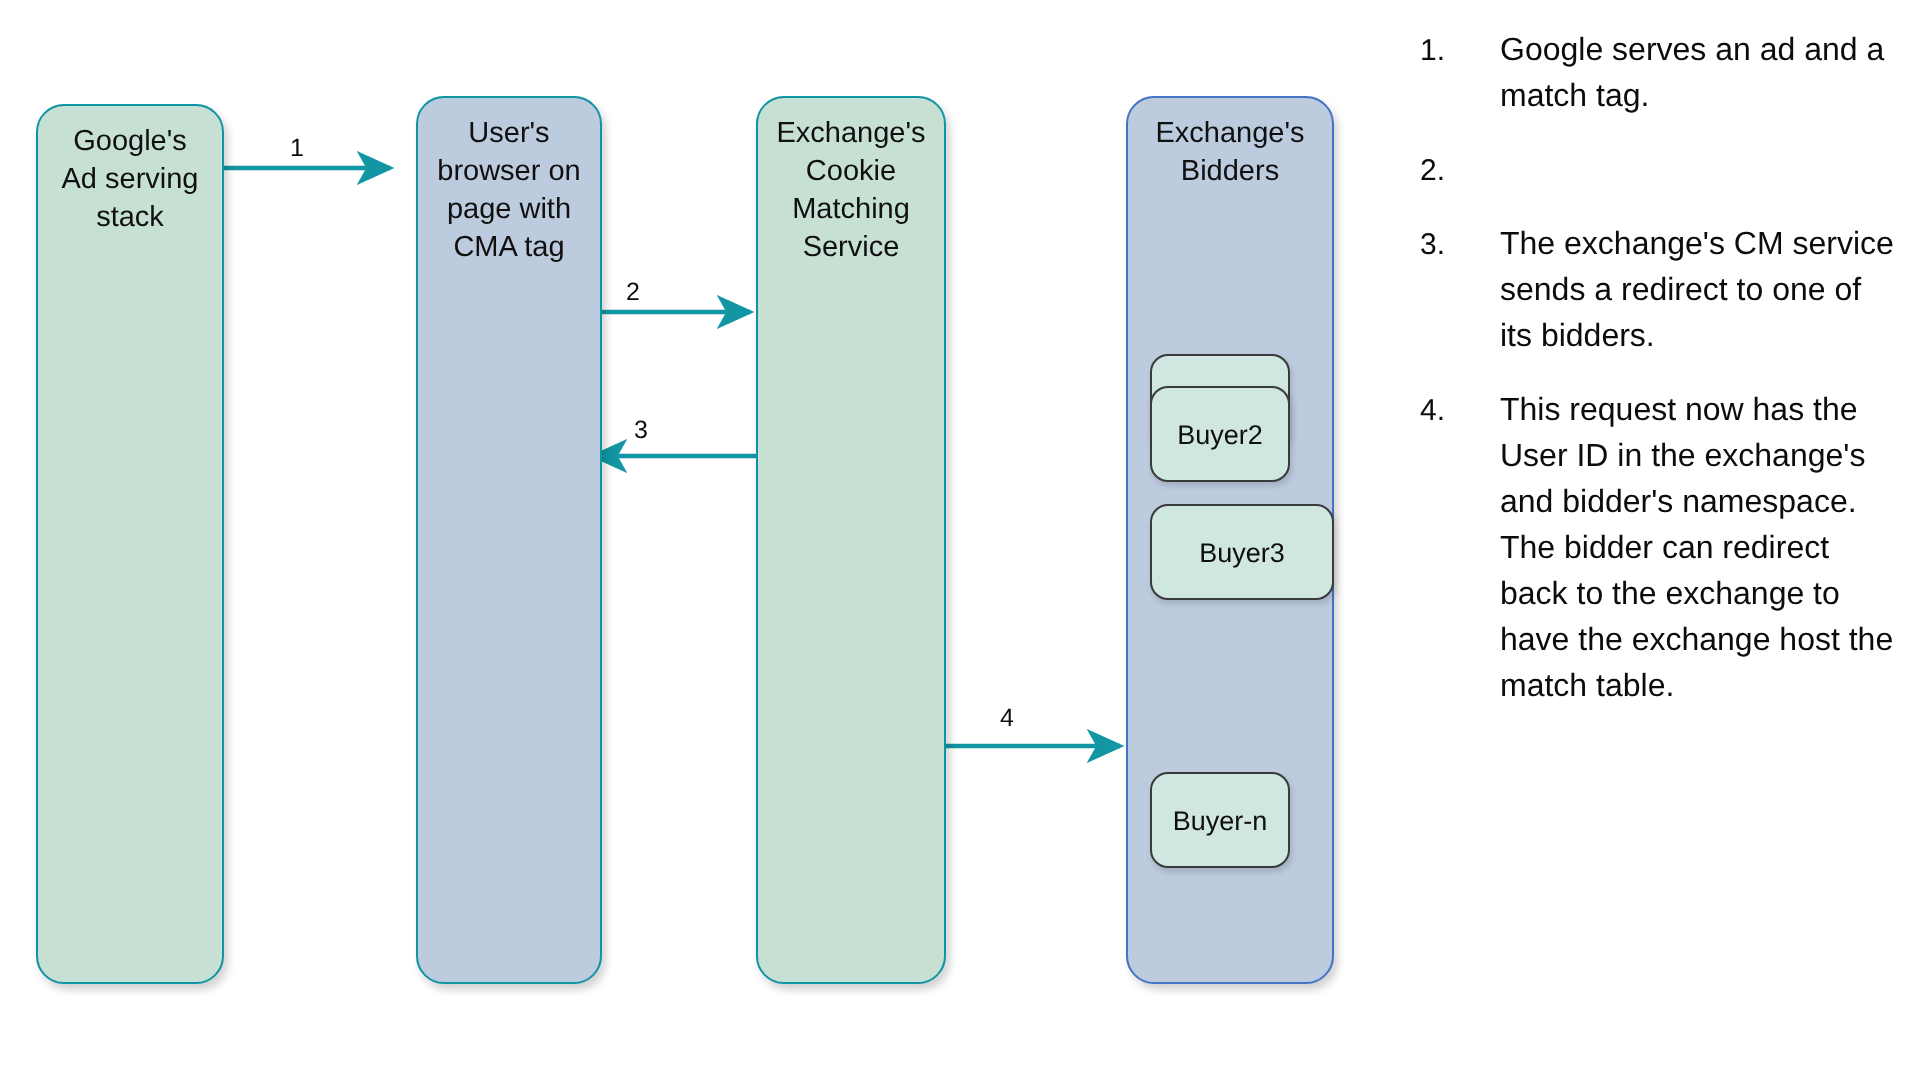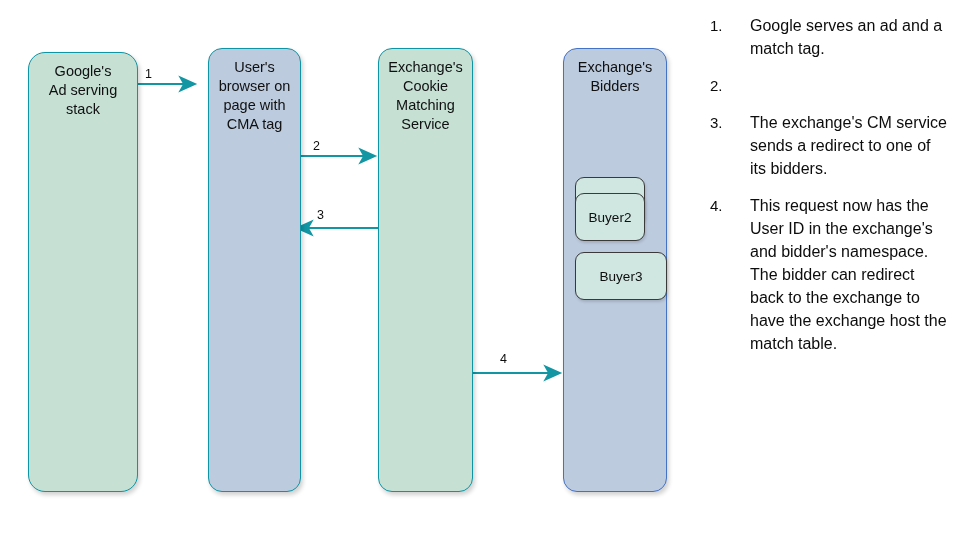--- a/index.html
+++ b/index.html
@@ -125,21 +125,21 @@
     <g>
       <line x1="473" y1="373" x2="560" y2="373" stroke="#1296a4" stroke-width="2.2" marker-end="url(#ah-r)"></line>
     </g>
   </svg>
 
   <div class="arrow-label" style="left:145px; top:67px;">1</div>
   <div class="arrow-label" style="left:313px; top:139px;">2</div>
   <div class="arrow-label" style="left:317px; top:208px;">3</div>
   <div class="arrow-label" style="left:500px; top:352px;">4</div>
 
-  <div class="node green" style="left:28px; top:52px; width:110px; height:440px;border-radius:17px;">
+  <div class="node green" style="left:18px; top:52px; width:94px; height:440px;">
     <span class="node-label">Google's
 Ad serving
 stack</span>
   </div>
 
   <div class="node blue" style="left:208px; top:48px; width:93px; height:444px;">
     <span class="node-label">User's
 browser on
 page with
 CMA tag</span>
@@ -159,20 +159,23 @@
 
   <div class="buyer" style="left:575px; top:135px; width:70px; height:48px;margin-top:42px;">
     <span>Buyer1</span>
   </div>
   <div class="buyer" style="left:575px; top:193px; width:70px; height:48px;">
     <span>Buyer2</span>
   </div>
   <div class="buyer" style="left:575px; top:252px; width:92px; height:48px;">
     <span>Buyer3</span>
   </div>
+  <div class="buyer" style="left:575px; top:386px; width:70px; height:48px;">
+    <span>Buyer-n</span>
+  </div>
 
   <div id="steps">
 
     <div class="step">
       <div class="step-num">1.</div>
       <div class="step-text">Google serves an ad and a match tag.</div>
     </div>
 
     <div class="step">
       <div class="step-num">2.</div>

